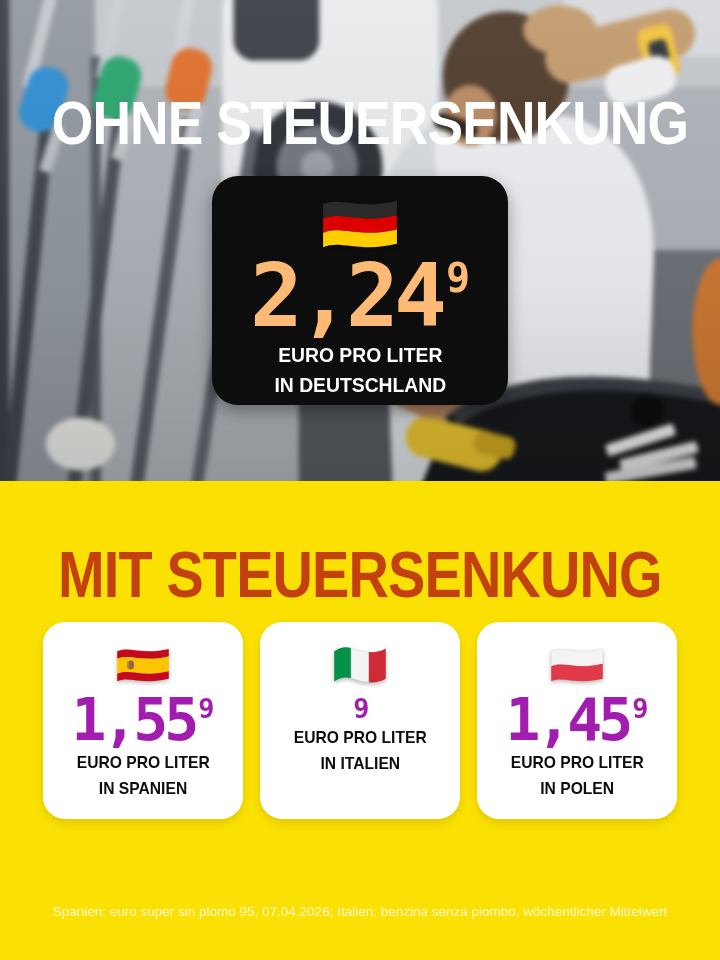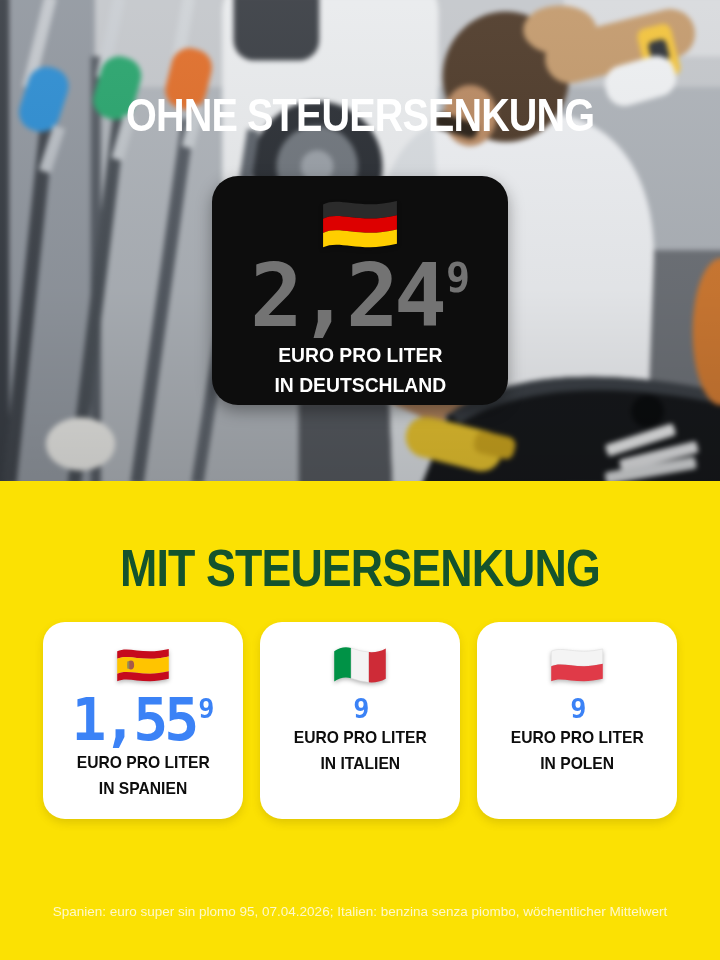--- a/index.html
+++ b/index.html
@@ -21,56 +21,56 @@
   }
   
   .headline {
     position:absolute; left:0; width:720px; text-align:center;
     font-weight:bold; line-height:1; white-space:nowrap;
   }
   .headline .condense {
     display:inline-block; transform:scaleX(0.86); transform-origin:center;
     letter-spacing:-1px;
   }
-  .headline-top { top:92px; font-size:46px; color:#ffffff; }
-  .headline-bottom { top:542px; font-size:52px; color:#14532d; }
+  .headline-top { top:92px; font-size:62px; color:#ffffff; }
+  .headline-bottom { top:542px; font-size:65px; color:#c2410c; }
   
   .de-card {
     position:absolute; left:212px; top:176px; width:296px; height:229px;
     background:#0d0d0d; border-radius:26px;
     display:flex; flex-direction:column; align-items:center;
     box-shadow:0 6px 16px rgba(0,0,0,0.35);
   }
   .de-card .flag { margin-top:18px; }
   .flag { filter:drop-shadow(0 2px 2px rgba(0,0,0,0.28)); }
   .price {
     display:flex; align-items:flex-start; justify-content:center;
     font-family:"DejaVu Sans Mono", monospace; font-weight:bold; line-height:0.92;
-    color:#737373;
+    color:#fdba74;
   }
   .de-card .price { font-size:88px; letter-spacing:-5px; margin-top:2px; }
   .price .sup { line-height:1; font-weight:bold; }
   .de-card .price .sup { font-size:40px; margin-top:2px; margin-left:4px; letter-spacing:0; }
   .card-label {
     font-weight:bold; text-align:center; color:#ffffff; line-height:1.15;
     transform:scaleX(0.92); transform-origin:center; white-space:nowrap;
   }
   .de-card .card-label { font-size:21px; margin-top:6px; }
   
   .cards {
     position:absolute; left:43px; top:622px; width:634px; height:197px;
     display:flex; gap:17px;
   }
   .country-card {
     flex:1; background:#ffffff; border-radius:22px;
     display:flex; flex-direction:column; align-items:center;
     box-shadow:0 4px 8px rgba(120,95,0,0.20);
   }
   .country-card .flag { margin-top:22px; }
-  .country-card .price { color:#3b82f6; font-size:58px; letter-spacing:-4px; margin-top:8px; }
+  .country-card .price { color:#a21caf; font-size:58px; letter-spacing:-4px; margin-top:8px; }
   .country-card .price .sup { font-size:27px; margin-top:1px; margin-left:3px; letter-spacing:0; }
   .country-card .card-label { color:#0d0d0d; font-size:17px; margin-top:6px; }
   
   .footnote {
     position:absolute; left:0; top:903px; width:720px; text-align:center;
     font-size:13.5px; line-height:1.38; color:#FFFBDC; opacity:0.92;
   }
 </style>
 </head>
 <body>
@@ -193,20 +193,21 @@
       <div class="card-label">EURO PRO LITER</div>
       <div class="card-label">IN ITALIEN</div>
     </div>
 
     <div class="country-card">
       <svg class="flag" viewBox="0 0 72 52" width="58" height="42">
         <path d="M4,9 C18,2 36,14 68,6 L68,24.6 C36,32.6 18,20.6 4,27.6 Z" fill="#F4F4F4" stroke="#d9d9d9" stroke-width="0.6"></path>
         <path d="M4,27.6 C18,20.6 36,32.6 68,24.6 L68,43.2 C36,51.2 18,39.2 4,46.2 Z" fill="#E03A48"></path>
       </svg>
       <div class="price">
+        <span class="main">1,45</span>
         <span class="sup">9</span>
       </div>
       <div class="card-label">EURO PRO LITER</div>
       <div class="card-label">IN POLEN</div>
     </div>
 
   </div>
 
   <div class="footnote">
     <div>Spanien: euro super sin plomo 95, 07.04.2026; Italien: benzina senza piombo, wöchentlicher Mittelwert</div>

